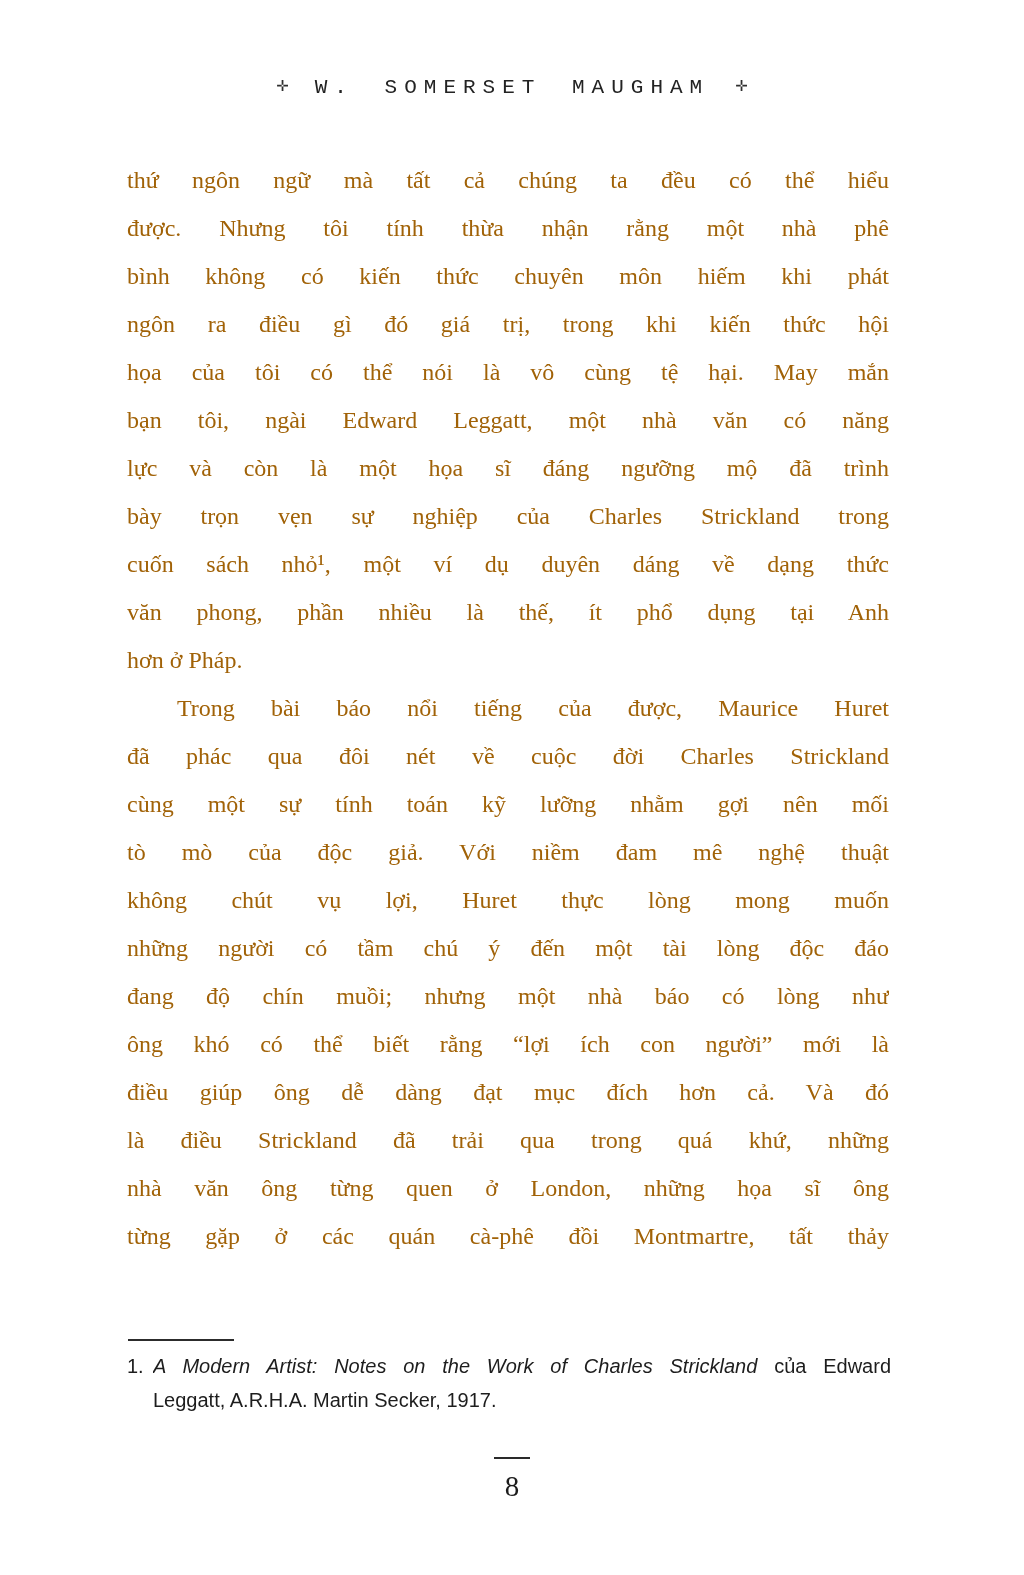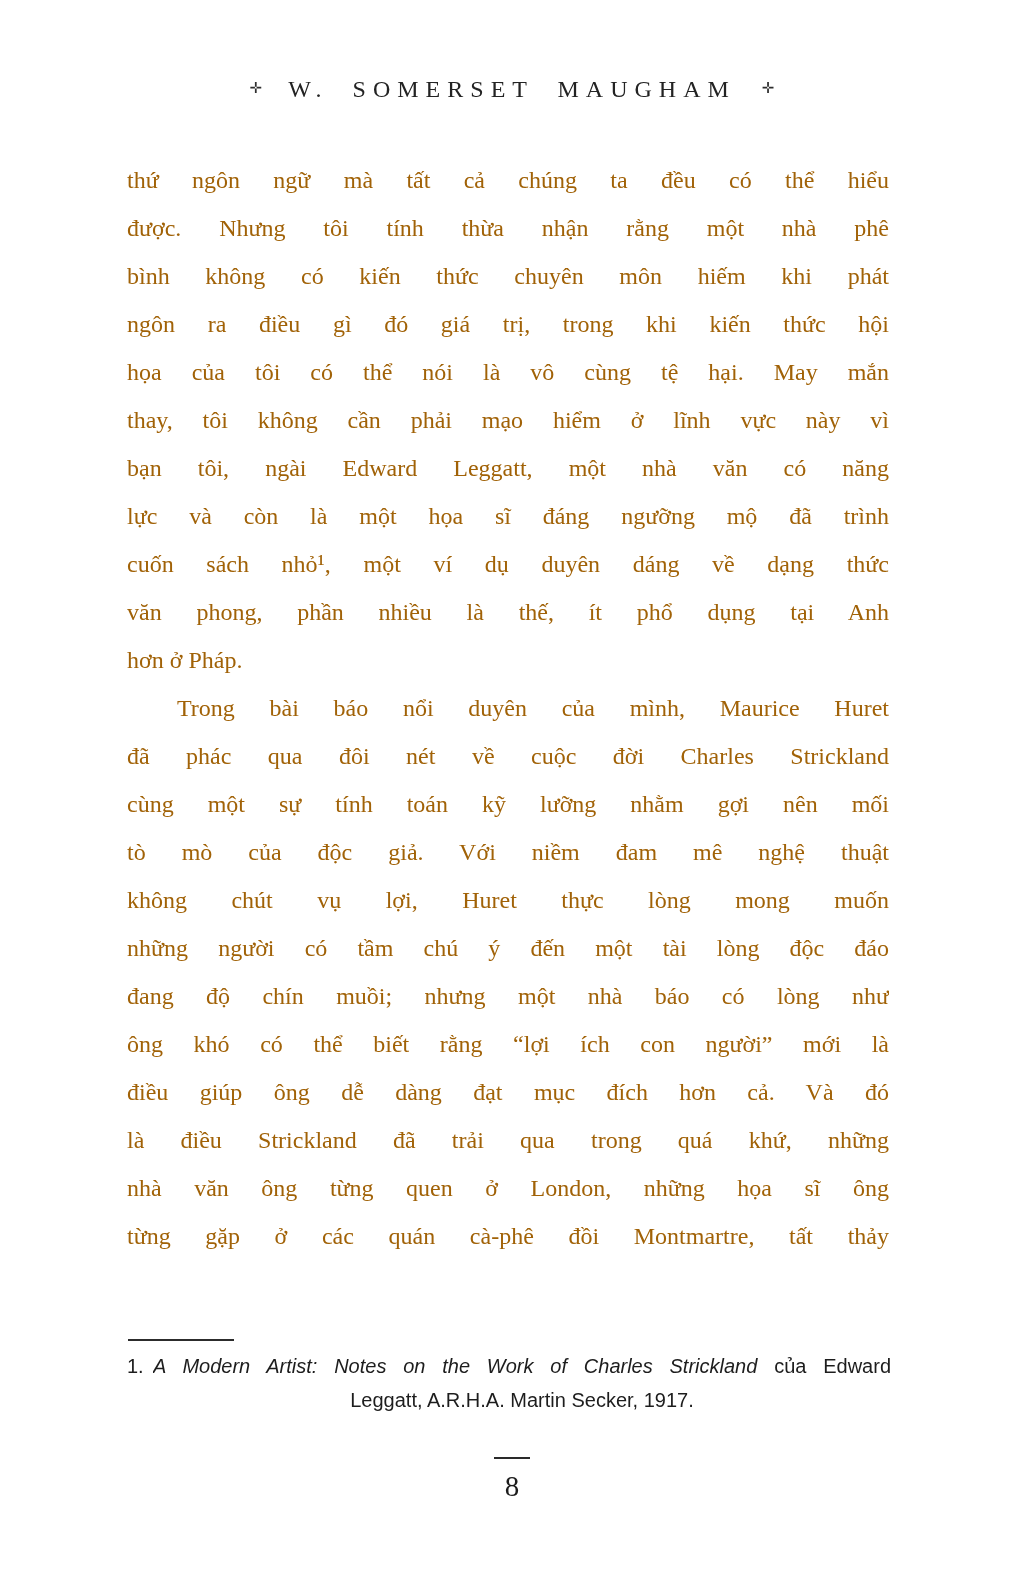--- a/index.html
+++ b/index.html
@@ -28,25 +28,26 @@
     align-items: center;
     gap: 26px;
   }
   .ornament {
     font-size: 15px;
     line-height: 1;
     color: #2e2e2e;
     transform: translateY(-1px);
   }
   .header-title {
-    font-size: 24px;
+    font-size: 21px;
     letter-spacing: 7px;
     word-spacing: 11px;
     color: #232323;
     white-space: nowrap;
+    font-family: Liberation Mono, monospace;
   }
 
   
   .body-text {
     position: absolute;
     left: 127px;
     top: 156px;
     width: 762px;
     font-size: 24px;
     line-height: 48px;
@@ -96,21 +97,21 @@
   .fn-line1 {
     text-align: justify;
     text-align-last: justify;
     height: 34px;
     overflow: hidden;
   }
   .fn-title {
     font-style: italic;
   }
   .fn-line2 {
-    text-align: center;
+    text-align: left;
   }
 
   
   .page-number-rule {
     position: absolute;
     left: 494px;
     top: 1457px;
     width: 36px;
     height: 2px;
     background: #2a2a2a;
@@ -135,27 +136,27 @@
     <span class="header-title">W. SOMERSET MAUGHAM</span>
     <span class="ornament">✛</span>
   </div>
 
   <div class="body-text">
     <div class="line">thứ ngôn ngữ mà tất cả chúng ta đều có thể hiểu</div>
     <div class="line">được. Nhưng tôi tính thừa nhận rằng một nhà phê</div>
     <div class="line">bình không có kiến thức chuyên môn hiếm khi phát</div>
     <div class="line">ngôn ra điều gì đó giá trị, trong khi kiến thức hội</div>
     <div class="line">họa của tôi có thể nói là vô cùng tệ hại. May mắn</div>
-    <div class="line">thay, tôi không cần phải mạo hiểm ở lĩnh vực này vì</div>
     <div class="line">bạn tôi, ngài Edward Leggatt, một nhà văn có năng</div>
     <div class="line">lực và còn là một họa sĩ đáng ngưỡng mộ đã trình</div>
+    <div class="line">bày trọn vẹn sự nghiệp của Charles Strickland trong</div>
     <div class="line">cuốn sách nhỏ¹, một ví dụ duyên dáng về dạng thức</div>
     <div class="line">văn phong, phần nhiều là thế, ít phổ dụng tại Anh</div>
     <div class="line para-end">hơn ở Pháp.</div>
-    <div class="line indent">Trong bài báo nổi duyên của mình, Maurice Huret</div>
+    <div class="line indent">Trong bài báo nổi tiếng của được, Maurice Huret</div>
     <div class="line">đã phác qua đôi nét về cuộc đời Charles Strickland</div>
     <div class="line">cùng một sự tính toán kỹ lưỡng nhằm gợi nên mối</div>
     <div class="line">tò mò của độc giả. Với niềm đam mê nghệ thuật</div>
     <div class="line">không chút vụ lợi, Huret thực lòng mong muốn</div>
     <div class="line">những người có tầm chú ý đến một tài lòng độc đáo</div>
     <div class="line">đang độ chín muồi; nhưng một nhà báo có lòng như</div>
     <div class="line">ông khó có thể biết rằng “lợi ích con người” mới là</div>
     <div class="line">điều giúp ông dễ dàng đạt mục đích hơn cả. Và đó</div>
     <div class="line">là điều Strickland đã trải qua trong quá khứ, những</div>
     <div class="line">nhà văn ông từng quen ở London, những họa sĩ ông</div>

